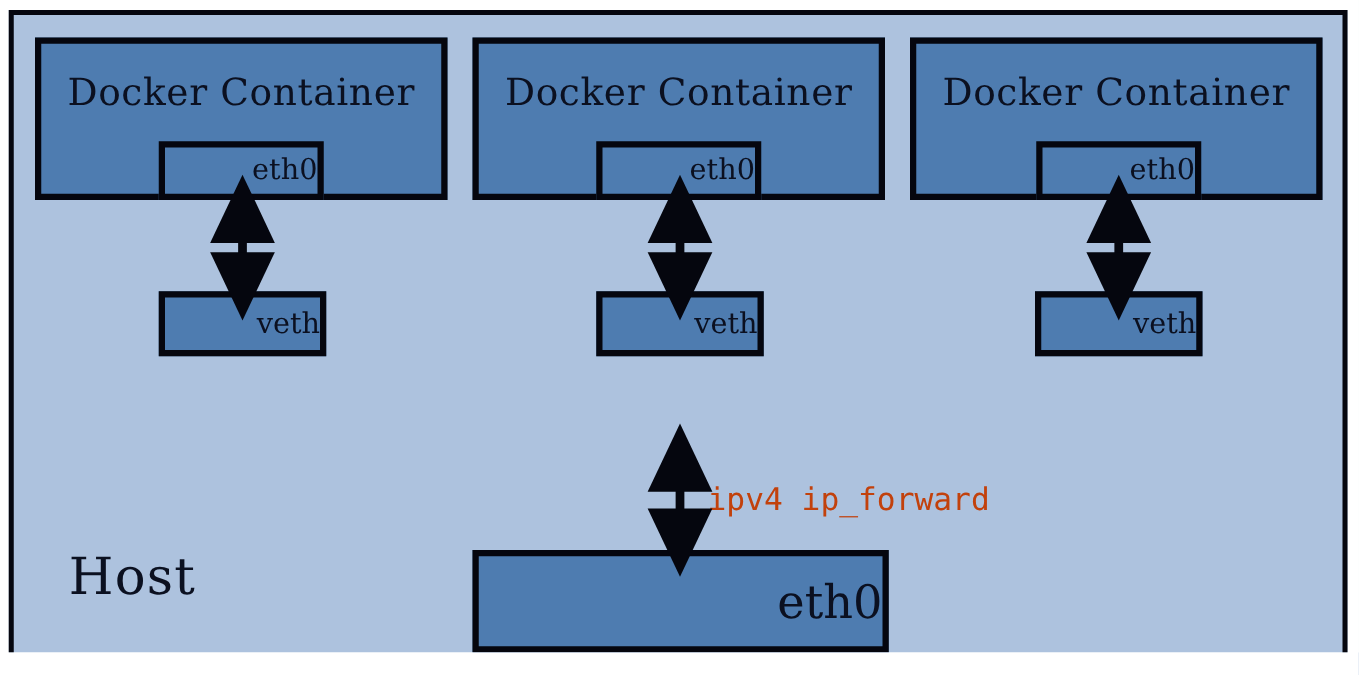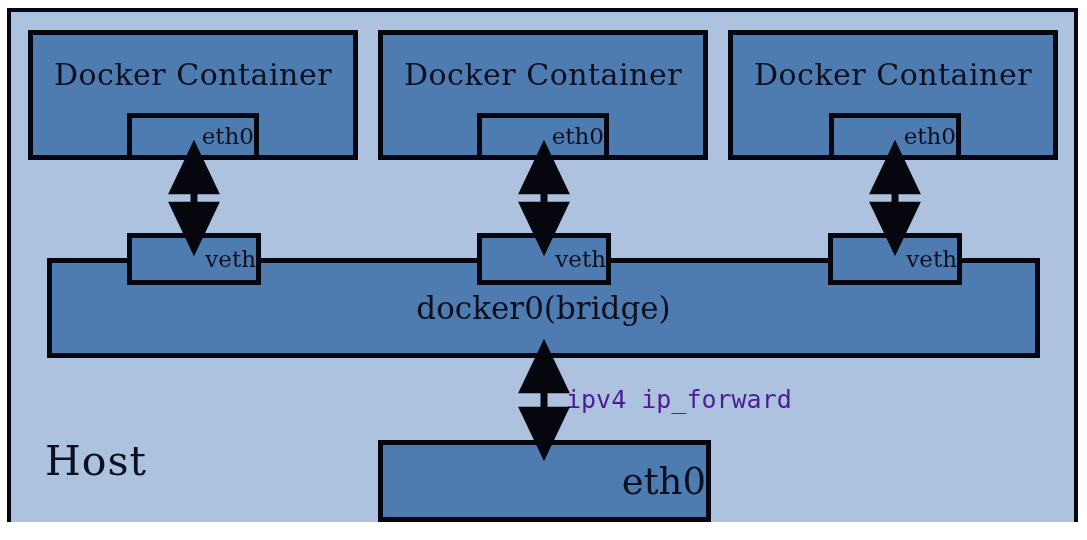--- a/index.html
+++ b/index.html
@@ -68,33 +68,33 @@
     font-size: 31px;
     white-space: nowrap;
     font-family: "DejaVu Serif", serif;
   }
   .host-eth-box {
     font-size: 37px;
     border-width: 5px;
   }
   .host-title {
     position: absolute;
-    left: 45px;
+    left: 55px;
     top: 437px;
     font-size: 41px;
     color: #0b1020;
     font-family: "DejaVu Serif", serif;
     letter-spacing: 1px;
   }
   .forward-label {
     position: absolute;
     left: 566px;
     top: 385px;
     font-size: 25px;
-    color: #4c1d95;
+    color: #c2410c;
     font-family: "DejaVu Sans Mono", monospace;
     white-space: nowrap;
   }
   
   .overlay {
     position: absolute;
     left: 0;
     top: 0;
     width: 1087px;
     height: 540px;
@@ -126,23 +126,20 @@
     <span class="node-text">eth0</span>
   </div>
 
   <div class="node container-box" style="left:728px; top:30px; width:330px; height:130px;">
     <span class="container-label">Docker Container</span>
   </div>
   <div class="node eth-in-container" style="left:829px; top:113px; width:132px; height:47px;">
     <span class="node-text">eth0</span>
   </div>
 
-  <div class="node bridge-box" style="left:47px; top:258px; width:993px; height:100px;">
-    <span class="bridge-label">docker0(bridge)</span>
-  </div>
 
   <div class="node veth-box" style="left:127px; top:233px; width:134px; height:52px;">
     <span class="node-text">veth</span>
   </div>
   <div class="node veth-box" style="left:477px; top:233px; width:134px; height:52px;">
     <span class="node-text">veth</span>
   </div>
   <div class="node veth-box" style="left:828px; top:233px; width:134px; height:52px;">
     <span class="node-text">veth</span>
   </div>

